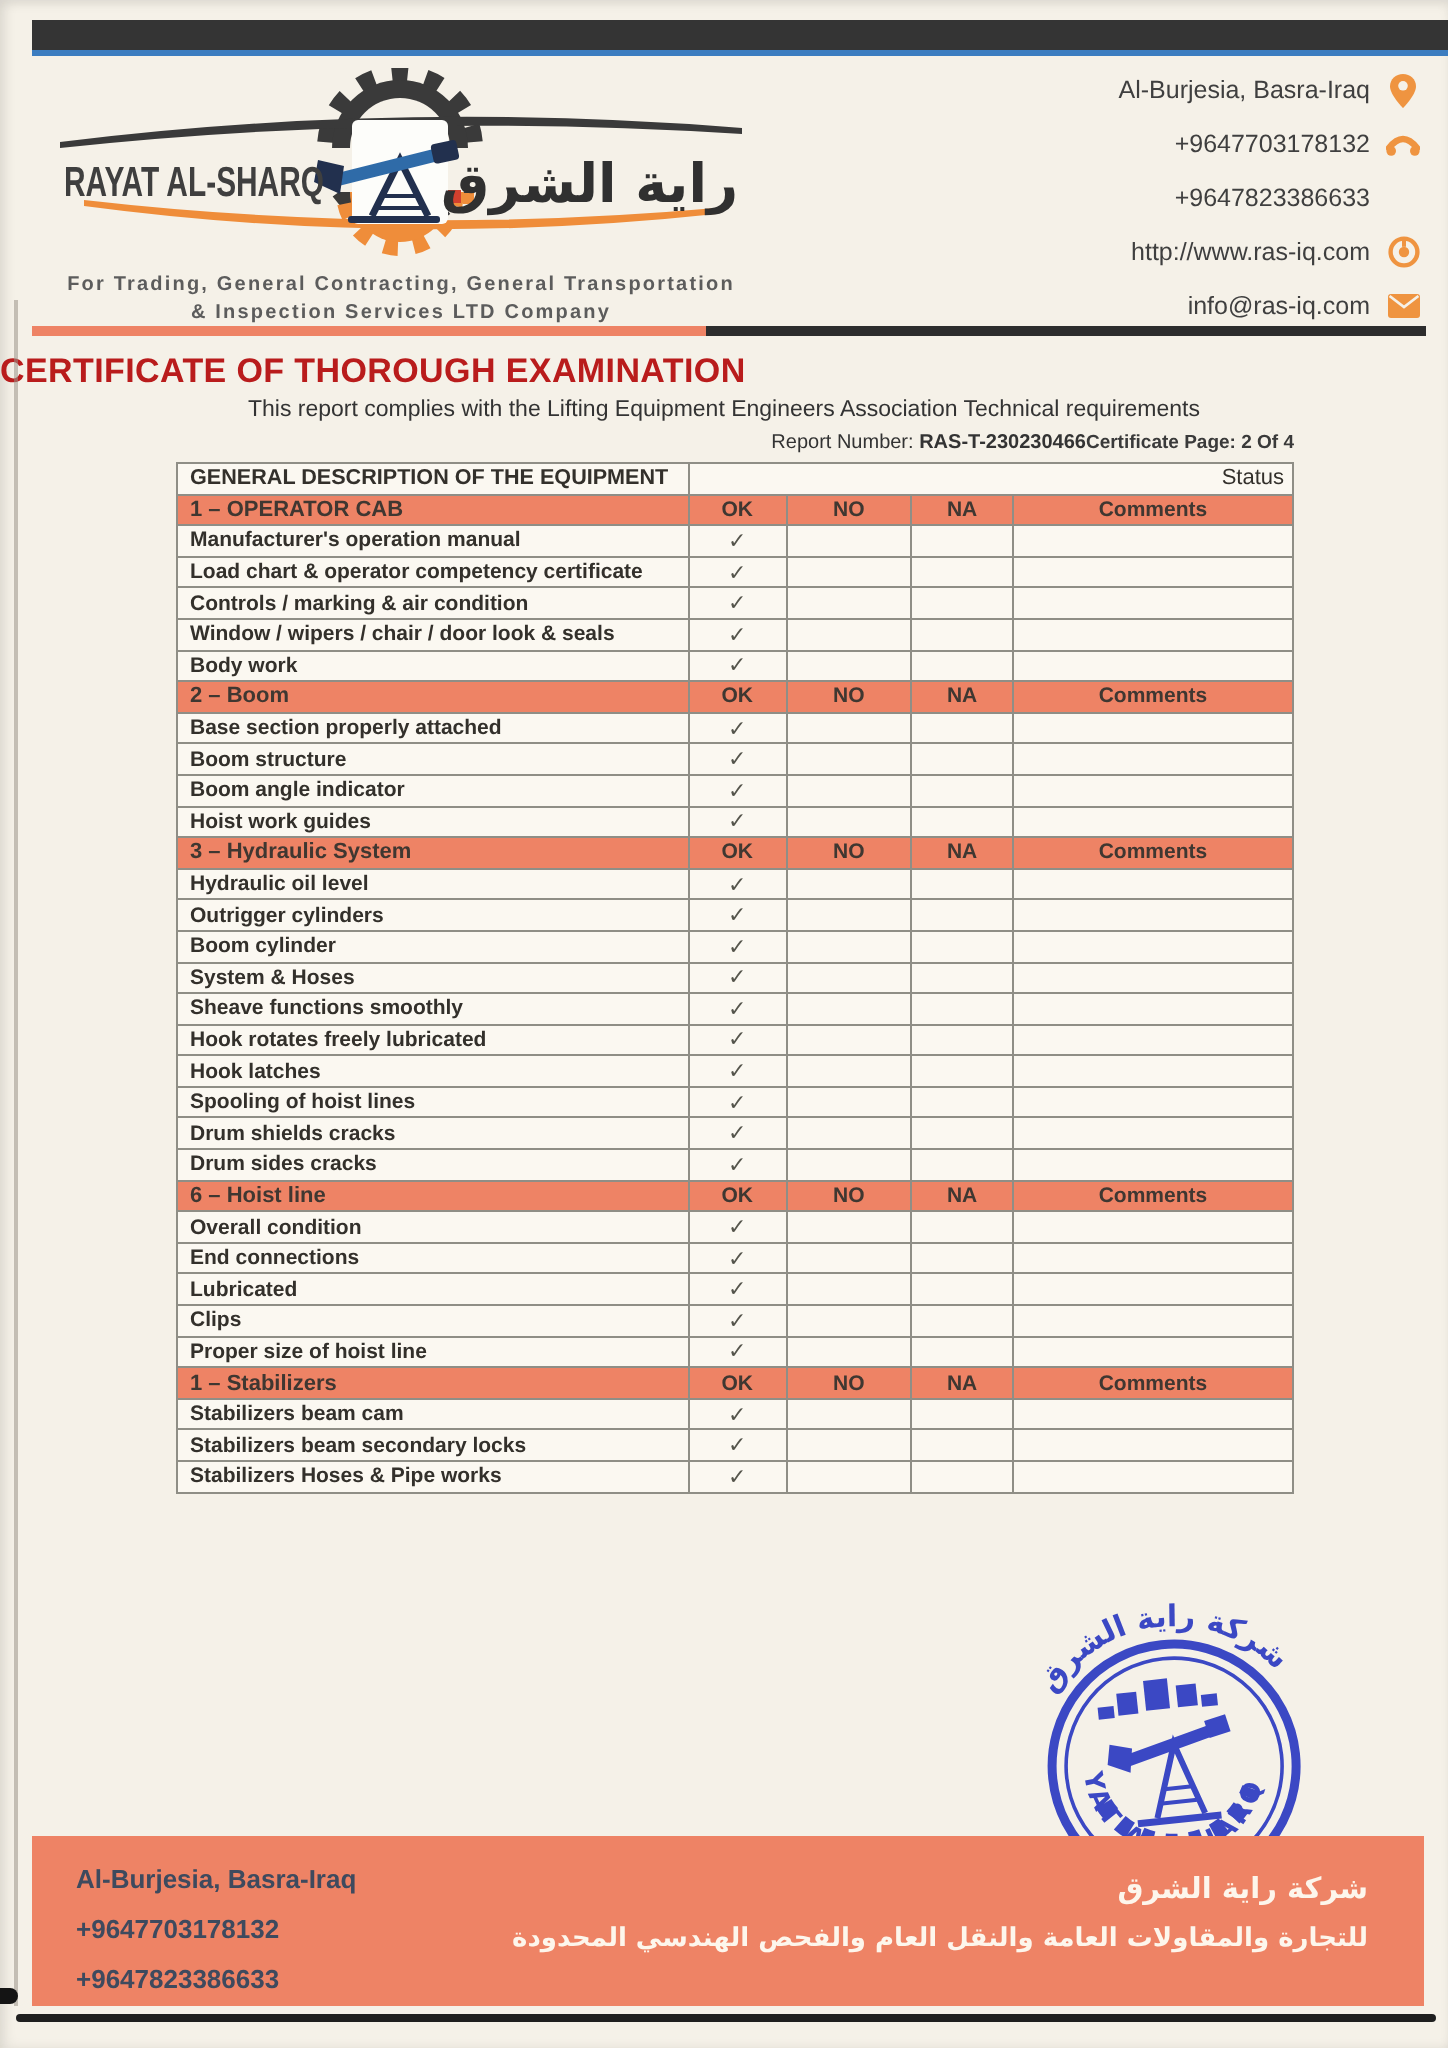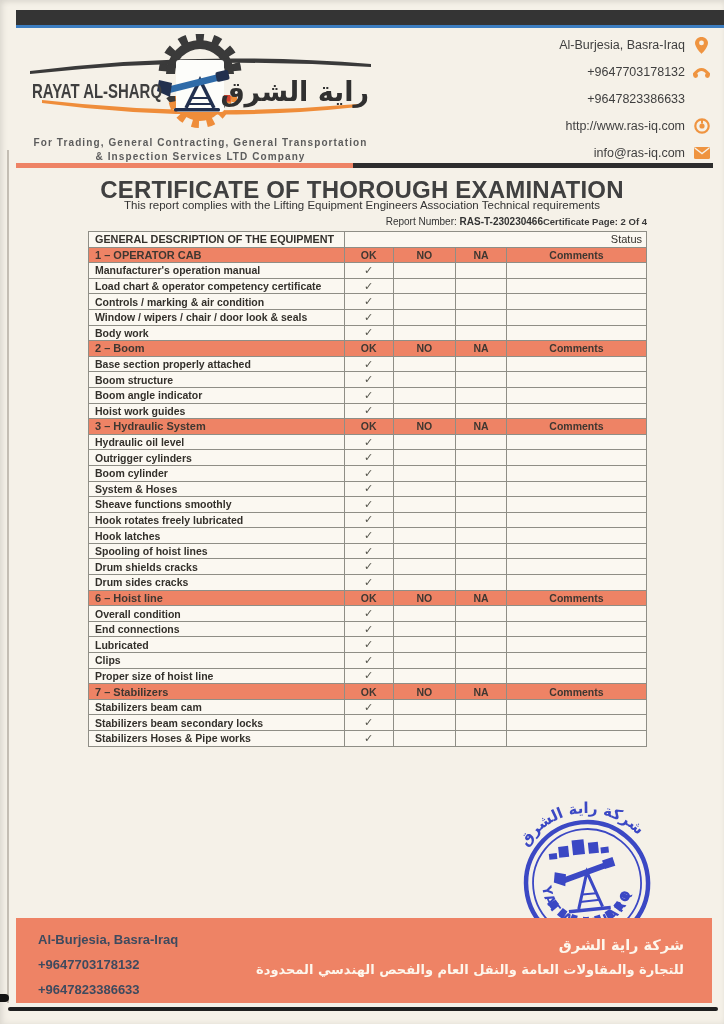--- a/index.html
+++ b/index.html
@@ -24,22 +24,22 @@
   .contacts{position:absolute;top:36px;right:14px;display:flex;flex-direction:column;gap:9px;}
   .contact-row{display:flex;align-items:center;justify-content:flex-end;gap:8px;height:18px;}
   .contact-text{font-size:12.5px;color:#3f3f3f;}
   .icon-slot{width:17px;height:17px;display:flex;align-items:center;justify-content:center;}
 
   
   .divider-salmon{position:absolute;left:16px;top:163px;width:337px;height:5px;background:var(--accent-salmon,#ee8365);}
   .divider-black{position:absolute;left:353px;top:163px;width:360px;height:5px;background:#2d2d2d;}
 
   
-  .doc-title{position:absolute;left:0;top:176px;width:724px;text-align:center;
-    font-size:24px;font-weight:bold;color:#404040;letter-spacing:.2px;}
+  .doc-title{position:absolute;left:0;top:176px;width:724px;
+    font-size:17px;font-weight:bold;color:#b91c1c;letter-spacing:.2px;}
   .doc-subtitle{position:absolute;left:0;top:199px;width:724px;text-align:center;
     font-size:11.5px;color:#333;}
   .report-line{position:absolute;left:88px;top:216px;width:559px;display:flex;justify-content:flex-end;
     font-size:10px;color:#333;}
   .report-line b{font-weight:bold;}
   .cert-page{font-size:9.5px;font-weight:bold;color:#3a3a3a;}
 
   
   .eq-table{position:absolute;left:88px;top:231px;width:559px;border-collapse:collapse;table-layout:fixed;
     font-size:10.5px;color:#33302b;}
@@ -382,21 +382,21 @@
           <td class="mark" data-interactable="false"></td>
         </tr>
         <tr data-interactable="false">
           <td class="item-label" data-interactable="false">Proper size of hoist line</td>
           <td class="mark" data-interactable="false">✓</td>
           <td class="mark" data-interactable="false"></td>
           <td class="mark" data-interactable="false"></td>
           <td class="mark" data-interactable="false"></td>
         </tr>
         <tr data-interactable="false">
-          <td class="sec-title" data-interactable="false">7 – Stabilizers</td>
+          <td class="sec-title" data-interactable="false">1 – Stabilizers</td>
           <td class="sec-col" data-interactable="false">OK</td>
           <td class="sec-col" data-interactable="false">NO</td>
           <td class="sec-col" data-interactable="false">NA</td>
           <td class="sec-col" data-interactable="false">Comments</td>
         </tr>
         <tr data-interactable="false">
           <td class="item-label" data-interactable="false">Stabilizers beam cam</td>
           <td class="mark" data-interactable="false">✓</td>
           <td class="mark" data-interactable="false"></td>
           <td class="mark" data-interactable="false"></td>

